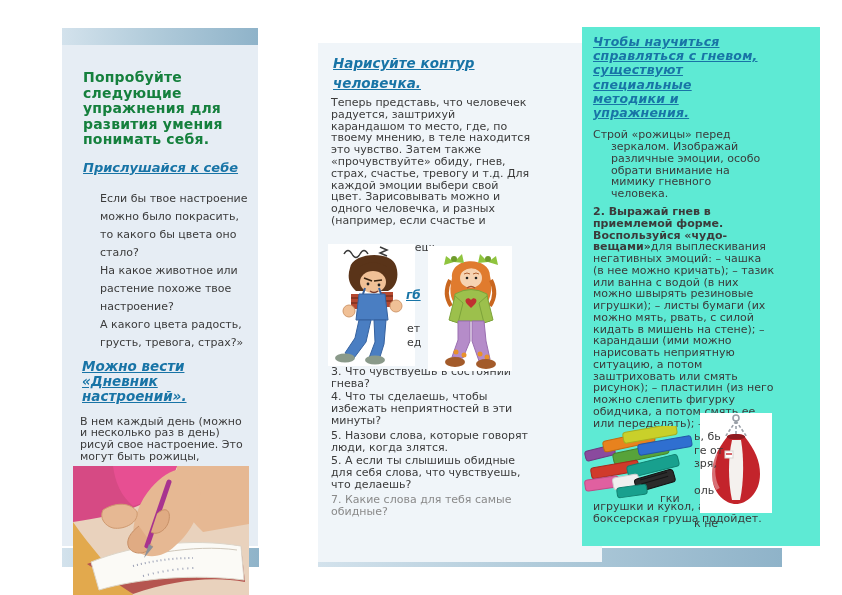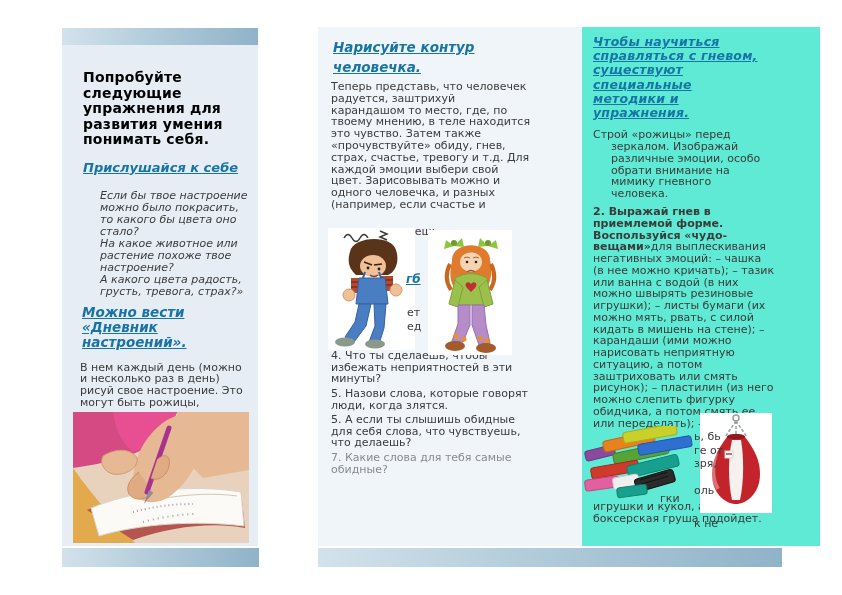--- a/index.html
+++ b/index.html
@@ -4,28 +4,28 @@
 <style>
   html,body{margin:0;padding:0;background:#fff;}
   .page{position:relative;width:842px;height:595px;background:#ffffff;overflow:hidden;
         font-family:"DejaVu Sans","Liberation Sans",sans-serif;}
   .band{position:absolute;background:linear-gradient(90deg,#d3e2ec 0%,#b2ccdb 45%,#8fb3c9 100%);}
   #band1top{left:62px;top:28px;width:196px;height:17px;}
   #band1bot{left:62px;top:548px;width:197px;height:19px;}
   #band23bot{left:318px;top:548px;width:464px;height:19px;}
   .col{position:absolute;}
   #col1{left:62px;top:45px;width:196px;height:501px;background:#e6edf4;}
-  #col2{left:318px;top:27px;width:284px;height:519px;background:#f0f5f9;}
+  #col2{left:318px;top:43px;width:284px;height:519px;background:#f0f5f9;}
   #col3{left:582px;top:27px;width:238px;height:519px;background:#5eead4;}
   .pre{white-space:pre-line;}
   .c1-title{margin:25px 8px 0 21px;font-size:14px;line-height:15.5px;font-weight:bold;
-            color:#000000;letter-spacing:.2px;}
+            color:#15803d;letter-spacing:.2px;}
   .c1-h{margin:12px 0 0 21px;font-size:13px;line-height:15px;font-weight:bold;font-style:italic;
         text-decoration:underline;color:#1874a6;}
-  .c1-p1{margin:15px 4px 0 38px;font-size:11px;line-height:12px;color:#3b3b3b;font-style:italic;}
+  .c1-p1{margin:15px 4px 0 38px;font-size:11px;line-height:18px;color:#3b3b3b;}
   .c1-h2{margin:7px 0 12px 20px;font-size:13.5px;line-height:15px;font-weight:bold;font-style:italic;
          text-decoration:underline;color:#1874a6;}
   .c1-p2{margin:2px 2px 0 18px;font-size:11px;line-height:11.8px;color:#3b3b3b;}
   .photo{display:block;margin:3px 0 0 11px;}
   .c2-h{margin:10px 0 0 15px;font-size:13.5px;line-height:20px;font-weight:bold;font-style:italic;
         text-decoration:underline;color:#1874a6;}
   .c2-p{margin:4px 4px 17px 13px;font-size:11px;line-height:11.8px;color:#3b3b3b;}
   .figures2{position:relative;height:120px;}
   .occl{position:absolute;left:14px;top:-3px;font-size:11px;color:#3b3b3b;z-index:1;}
   .boy{position:absolute;left:10px;top:0;z-index:2;}
@@ -168,20 +168,22 @@
         <circle cx="52" cy="108" r="2.5" fill="#e8912a"></circle>
           <circle cx="59" cy="111" r="2.5" fill="#e8912a"></circle>
         <ellipse cx="27" cy="116" rx="10" ry="5" fill="#a35b2a"></ellipse>
         <ellipse cx="58" cy="118" rx="10" ry="5" fill="#a35b2a"></ellipse>
       </svg>
       <span class="frag fragblue f0">гб</span>
       <span class="frag f1">ет</span>
       <span class="frag f2">ед</span>
     </div>
     <div class="c2-list">
+      <div class="item pre">3. Что чувствуешь в состоянии
+гнева?</div>
       <div class="item pre">4. Что ты сделаешь, чтобы
 избежать неприятностей в эти
 минуты?</div>
       <div class="item pre sp">5. Назови слова, которые говорят
 люди, когда злятся.</div>
       <div class="item pre">5. А если ты слышишь обидные
 для себя слова, что чувствуешь,
 что делаешь?</div>
       <div class="item pre gray">7. Какие слова для тебя самые
 обидные?</div>

